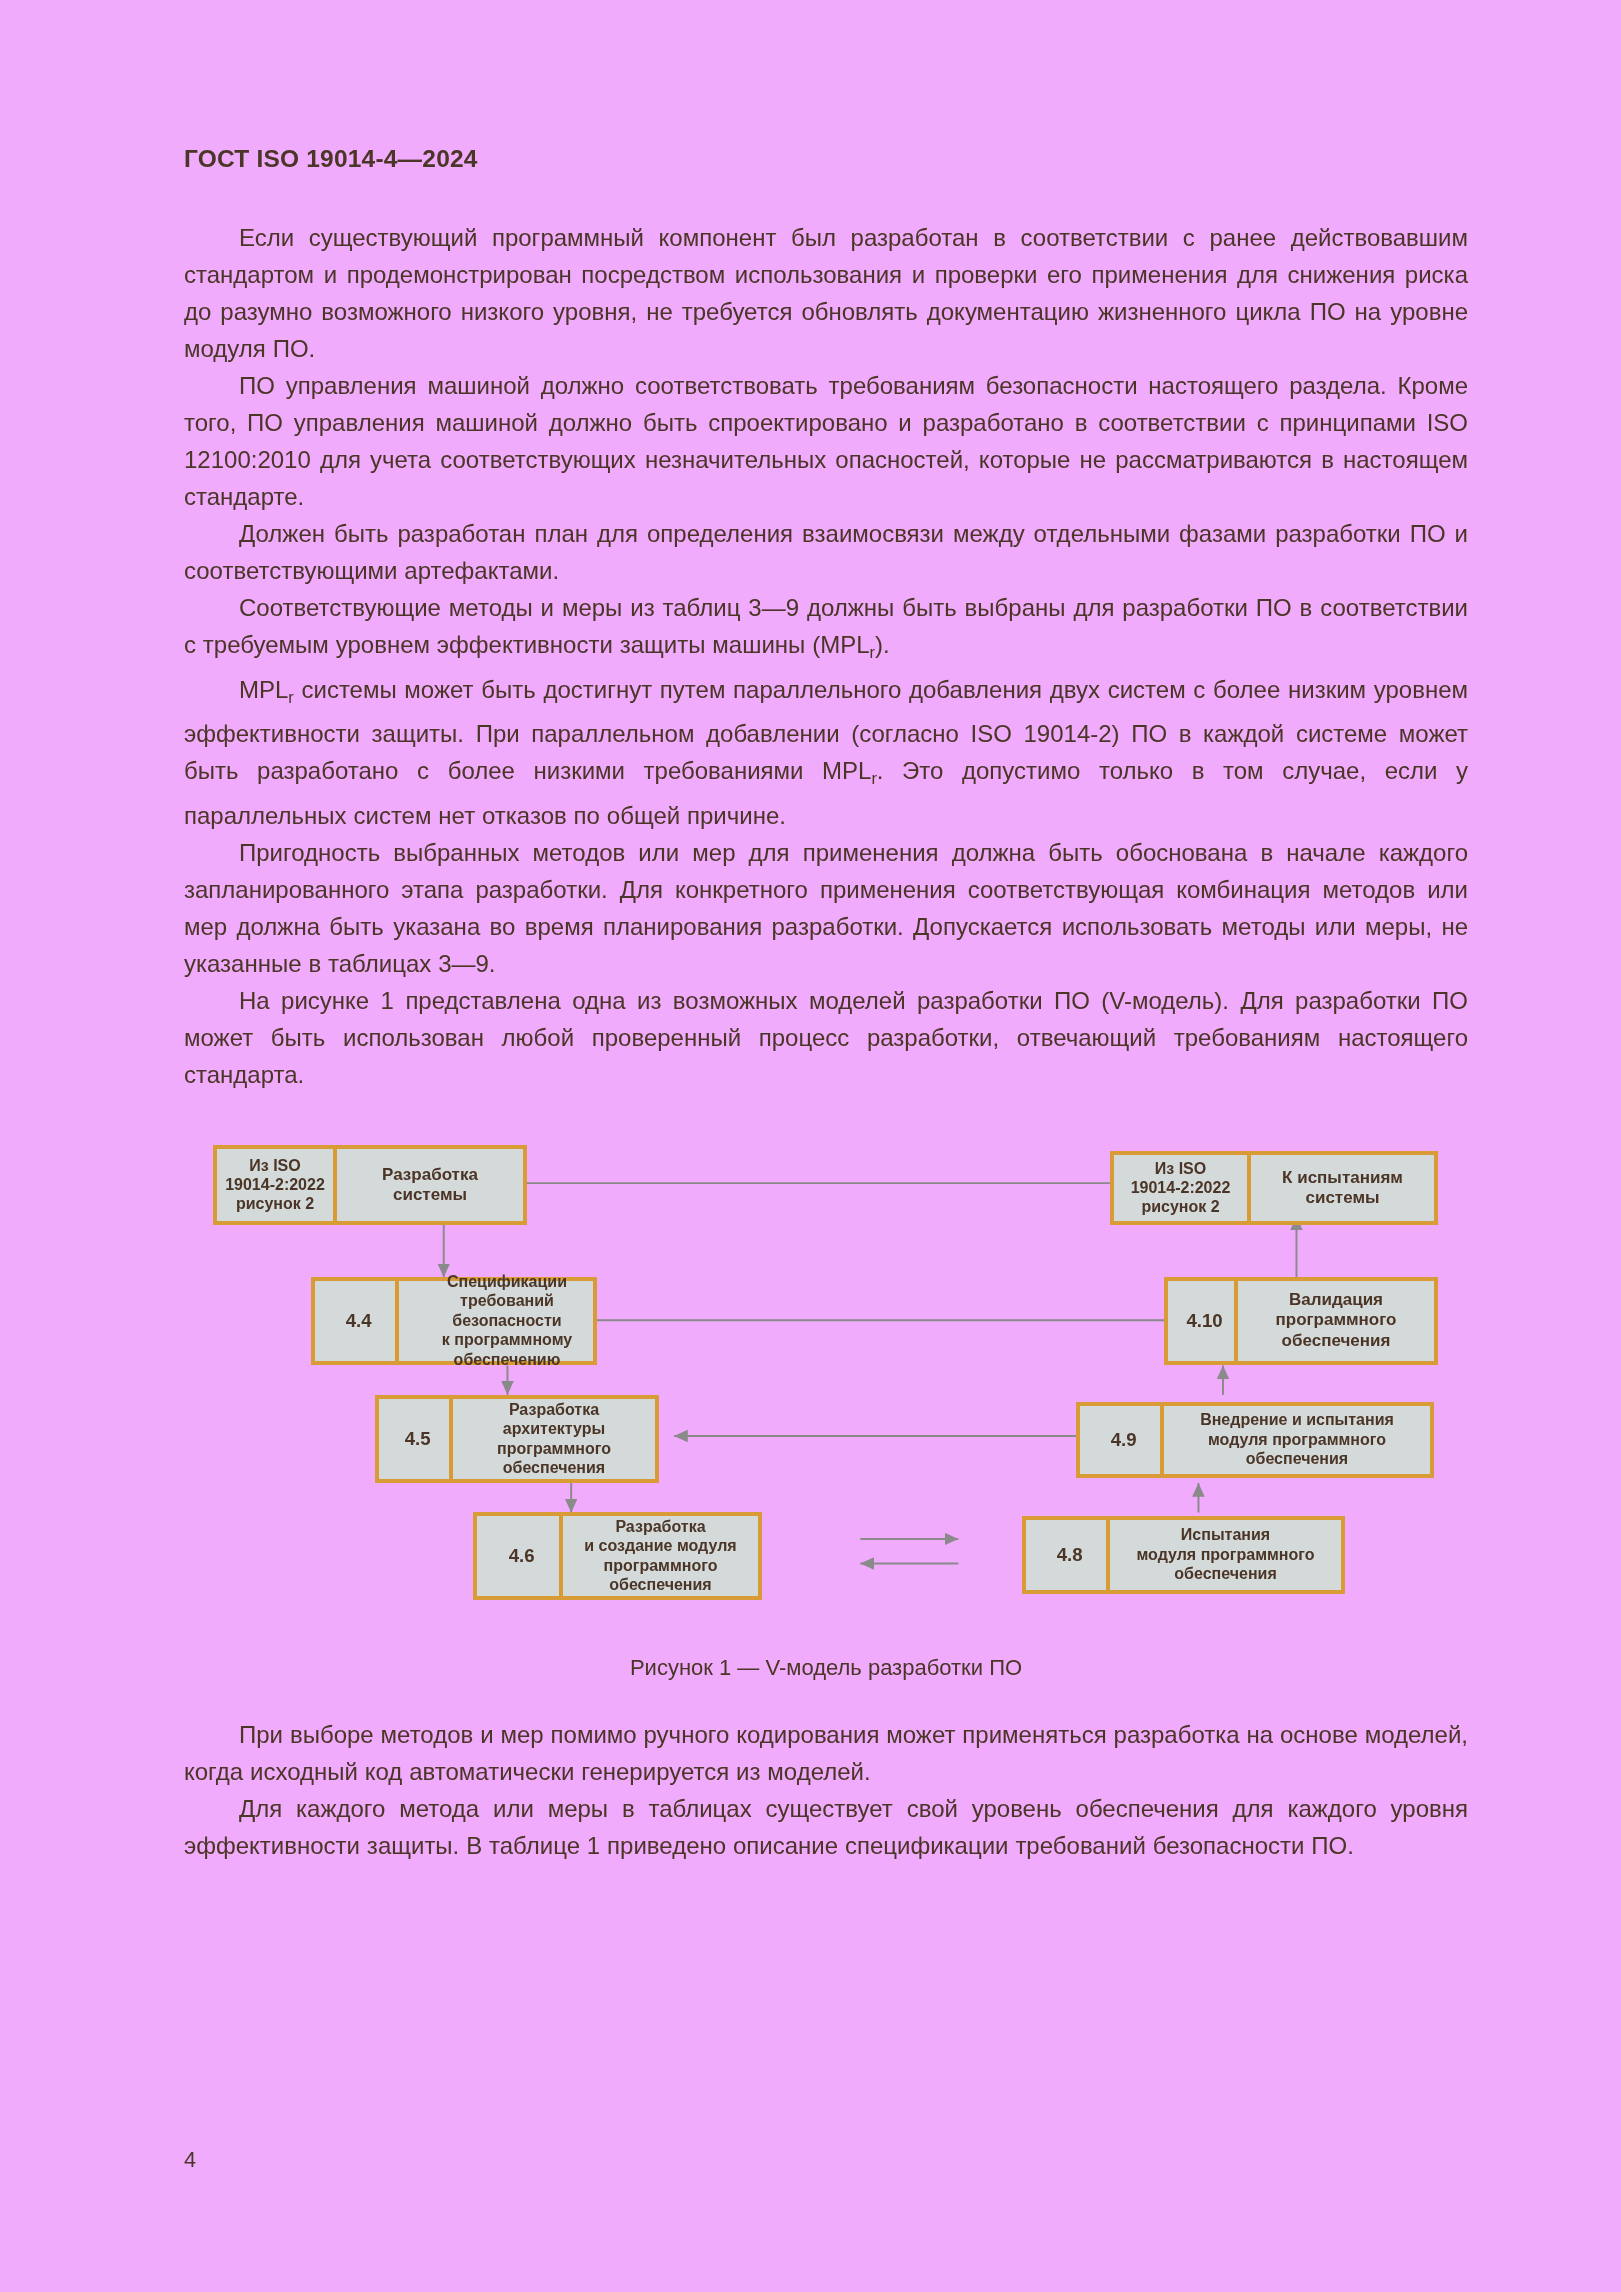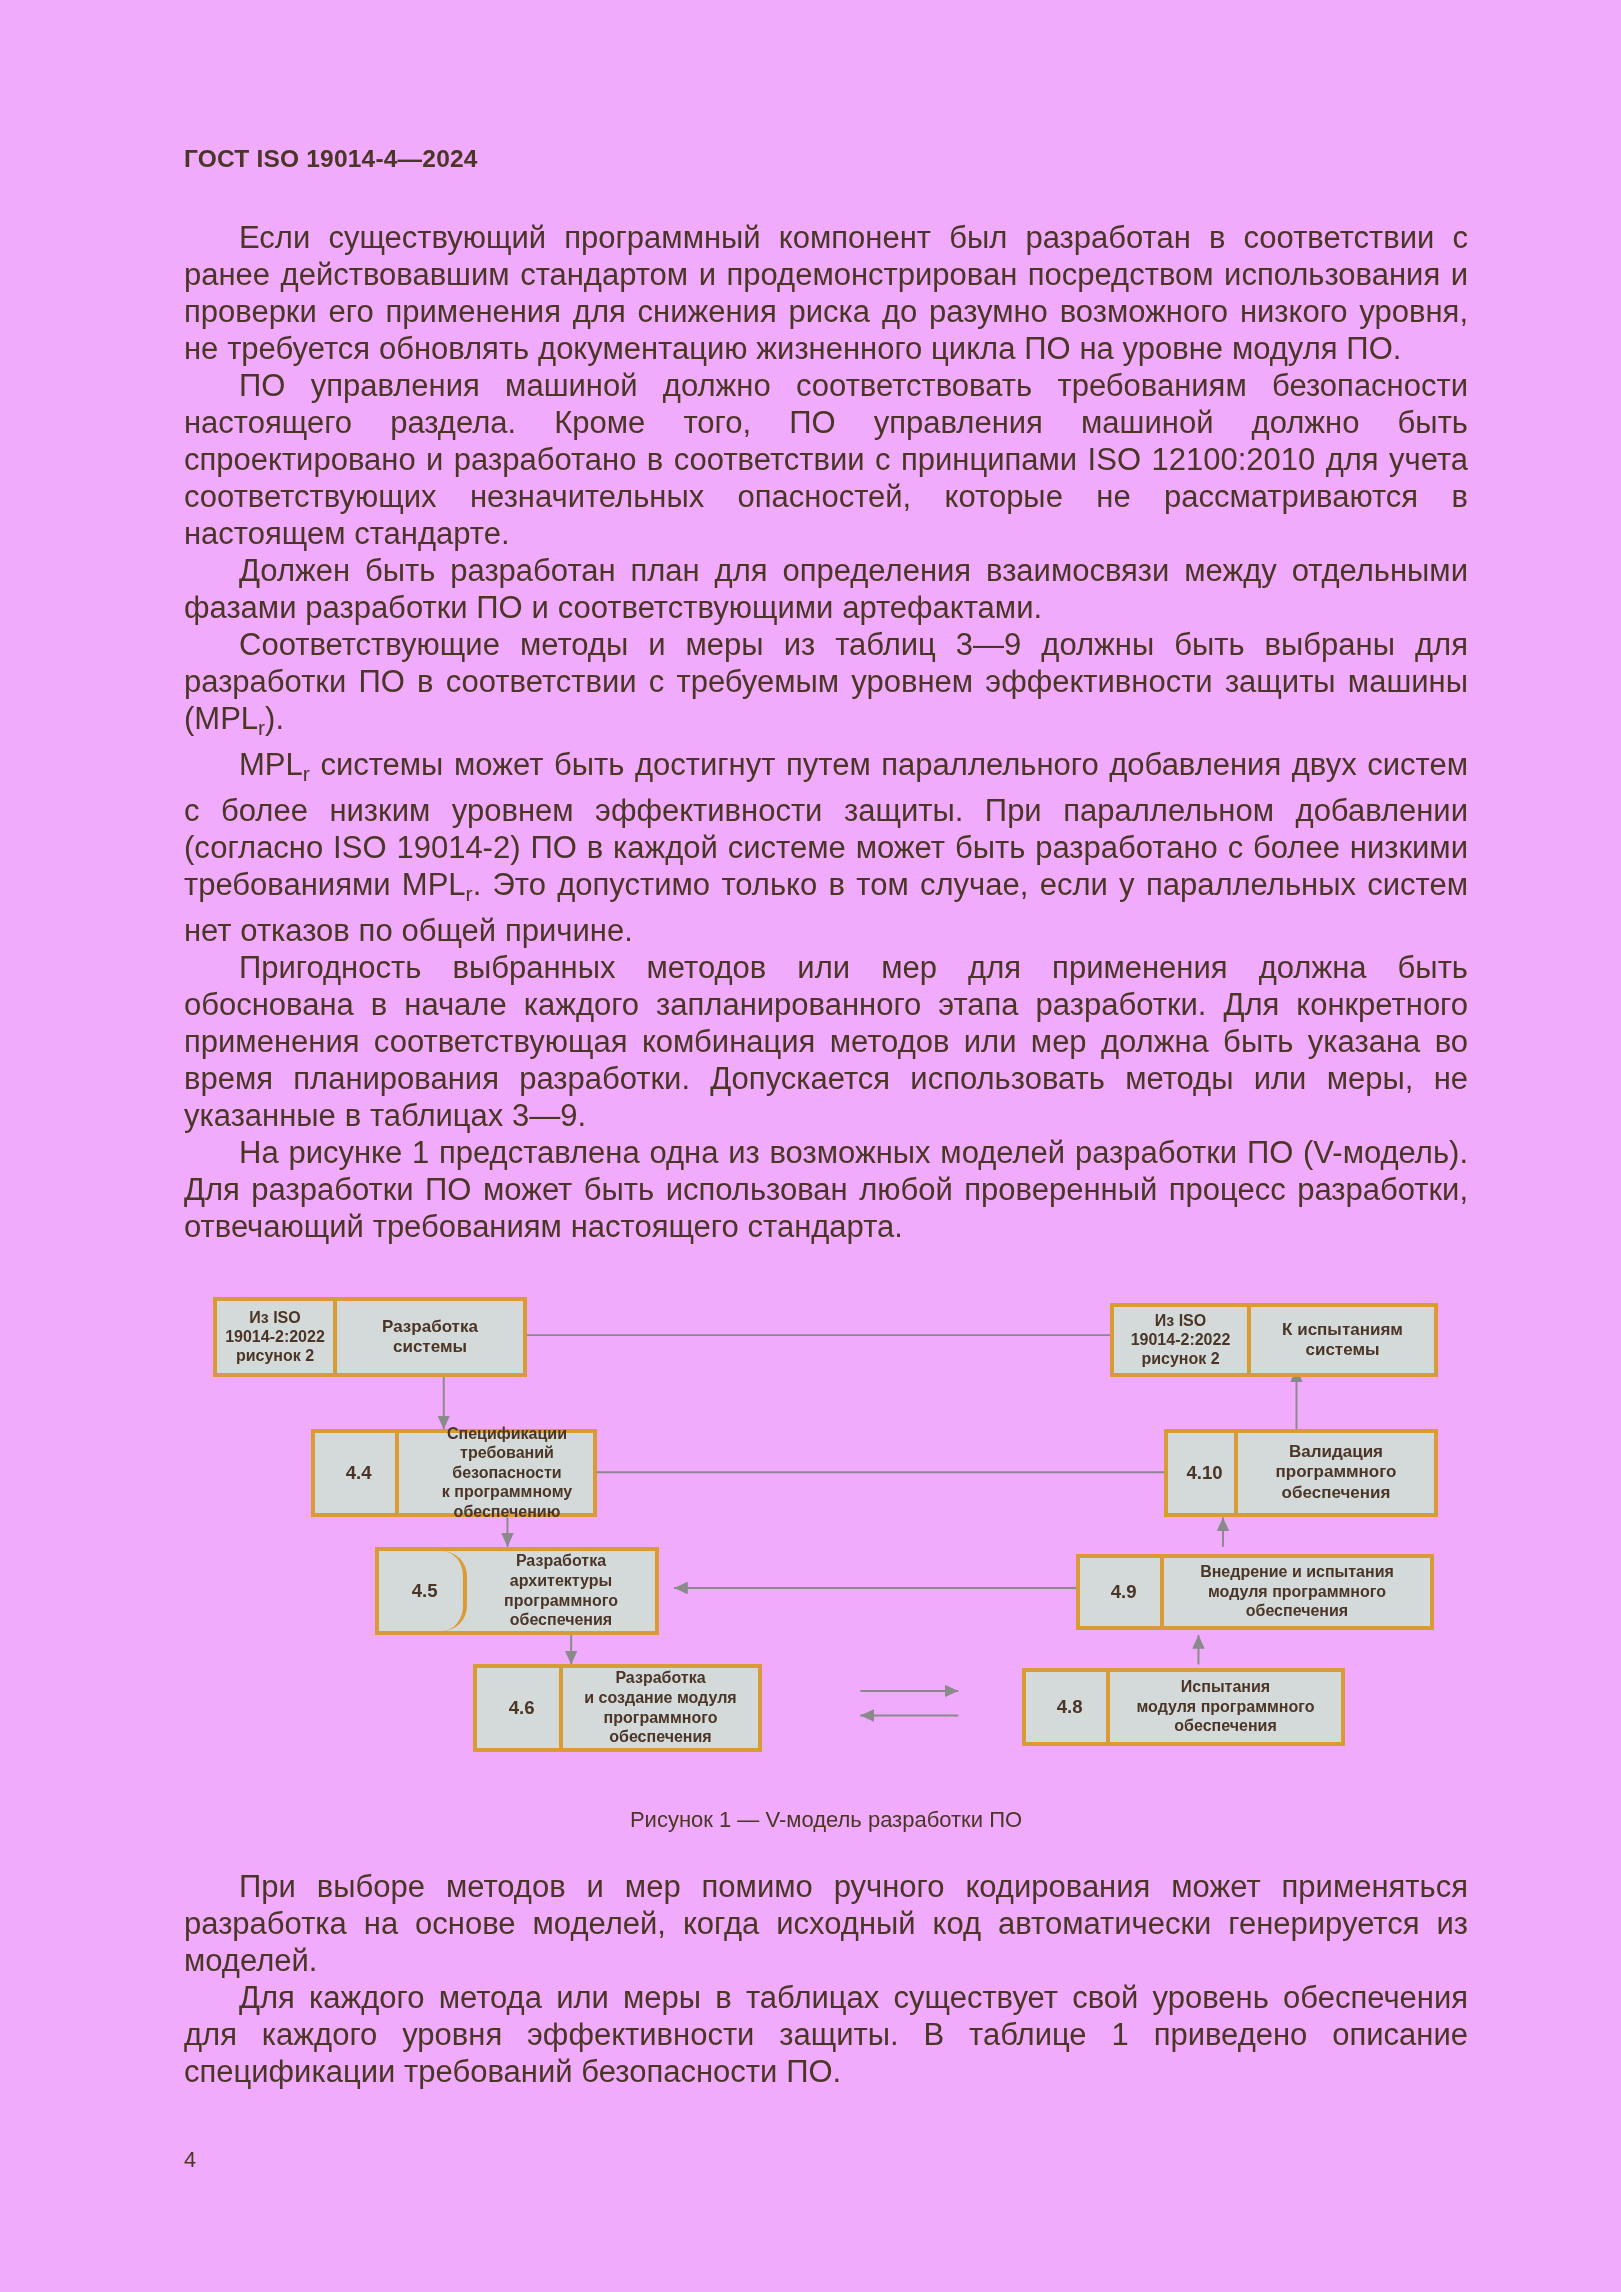--- a/index.html
+++ b/index.html
@@ -29,21 +29,21 @@
     width: 1284px;
   }
   .doc-header {
     font-size: 24.5px;
     font-weight: bold;
     letter-spacing: 0.2px;
     color: #4a3526;
     margin: 0 0 46px 0;
   }
   p.body-text {
-    font-size: 31px;
+    font-size: 24px;
     line-height: 37px;
     text-align: justify;
     text-indent: 55px;
     margin: 0;
     color: #4a3526;
     word-spacing: 0.2px;
   }
   .sect-head {
     font-size: 24px;
     font-weight: bold;
@@ -193,21 +193,21 @@
       </div>
 
       <div class="box" style="left:980px; top:145px; width:274px; height:88px;">
         <div class="tag bold" style="width:70px;">4.10</div>
         <div class="lbl" style="white-space:pre-line;">Валидация
 программного
 обеспечения</div>
       </div>
 
       <div class="box" style="left:191px; top:263px; width:284px; height:88px;">
-        <div class="tag bold" style="width:88px;border-radius:25px;">4.5</div>
+        <div class="tag bold" style="width:74px;">4.5</div>
         <div class="lbl small" style="white-space:pre-line;">Разработка
 архитектуры
 программного
 обеспечения</div>
       </div>
 
       <div class="box" style="left:892px; top:270px; width:358px; height:76px;">
         <div class="tag bold" style="width:84px;">4.9</div>
         <div class="lbl small" style="white-space:pre-line;">Внедрение и испытания
 модуля программного

